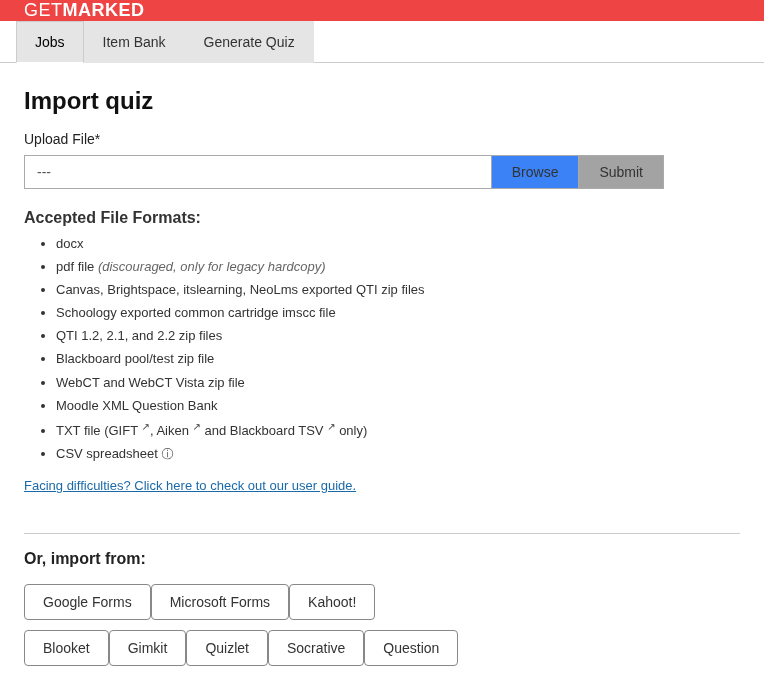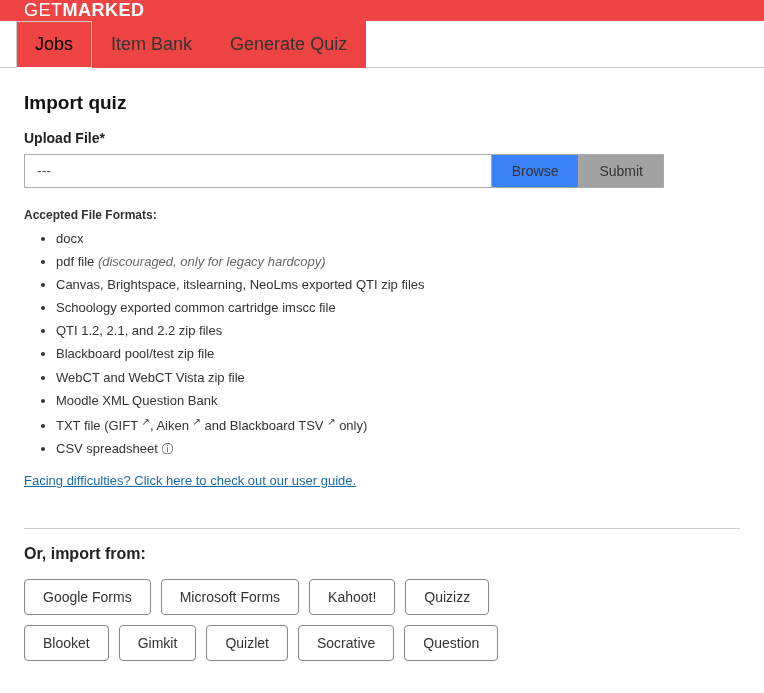--- a/index.html
+++ b/index.html
@@ -40,49 +40,49 @@
       display: flex;
       border-bottom: 1px solid #ccc;
       padding: 0 16px;
       margin-top: 0;
       background: #fff;
     }
 
     .tab {
       padding: 12px 18px;
       cursor: pointer;
-      font-size: 18px;
+      font-size: 14px;
       color: #333;
       border: 1px solid transparent;
       border-bottom: none;
       margin-bottom: -1px;
-      background: #ef4444;
+      background: #e5e5e5;
     }
 
     .tab.active {
       border: 1px solid #ccc;
       border-bottom: 1px solid #fff;
       color: #000;
     }
 
     
     .content {
       padding: 24px 24px 16px;
     }
 
     .page-title {
-      font-size: 19px;
+      font-size: 24px;
       font-weight: 700;
       margin-bottom: 16px;
       color: #111;
     }
 
     .upload-label {
       font-size: 14px;
-      font-weight: 700;
+      font-weight: 400;
       margin-bottom: 8px;
       display: block;
     }
 
     .upload-row {
       display: flex;
       align-items: stretch;
       margin-bottom: 20px;
       border: 1px solid #aaa;
       width: 640px;
@@ -113,21 +113,21 @@
       background: #a3a3a3;
       border: none;
       border-left: 1px solid #aaa;
       cursor: pointer;
       font-size: 14px;
       color: #333;
     }
 
     
     .accepted-label {
-      font-size: 12px;
+      font-size: 16px;
       font-weight: 600;
       margin-bottom: 6px;
       color: #333;
     }
 
     .formats-list {
       list-style: disc;
       padding-left: 32px;
       font-size: 13px;
       color: #333;
@@ -167,21 +167,20 @@
     .or-import-label {
       font-size: 16px;
       font-weight: 600;
       margin-bottom: 16px;
       color: #222;
     }
 
     .import-buttons-row {
       display: flex;
       flex-wrap: wrap;
-      gap: 10px;
       margin-bottom: 10px;
     }
 
     .import-btn {
       padding: 9px 18px;
       border: 1px solid #888;
       background: #fff;
       border-radius: 4px;
       cursor: pointer;
       font-size: 14px;
@@ -238,21 +237,20 @@
   <a class="user-guide-link">Facing difficulties? Click here to check out our user guide.</a>
 
   <hr class="divider">
 
   <div class="or-import-label">Or, import from:</div>
 
   <div class="import-buttons-row">
     <button class="import-btn">Google Forms</button>
     <button class="import-btn">Microsoft Forms</button>
     <button class="import-btn">Kahoot!</button>
-    <button class="import-btn">Quizizz</button>
   </div>
   <div class="import-buttons-row">
     <button class="import-btn">Blooket</button>
     <button class="import-btn">Gimkit</button>
     <button class="import-btn">Quizlet</button>
     <button class="import-btn">Socrative</button>
     <button class="import-btn">Question</button>
   </div>
 
   

